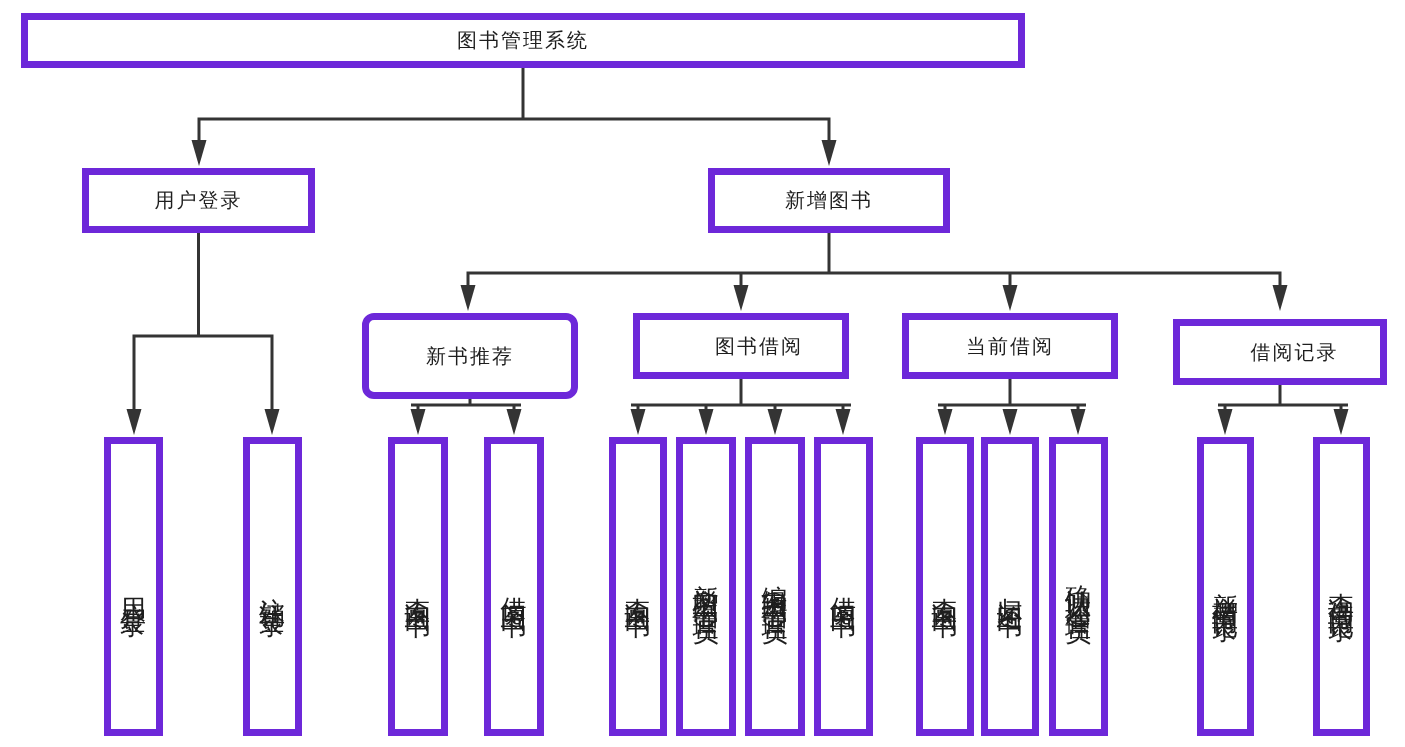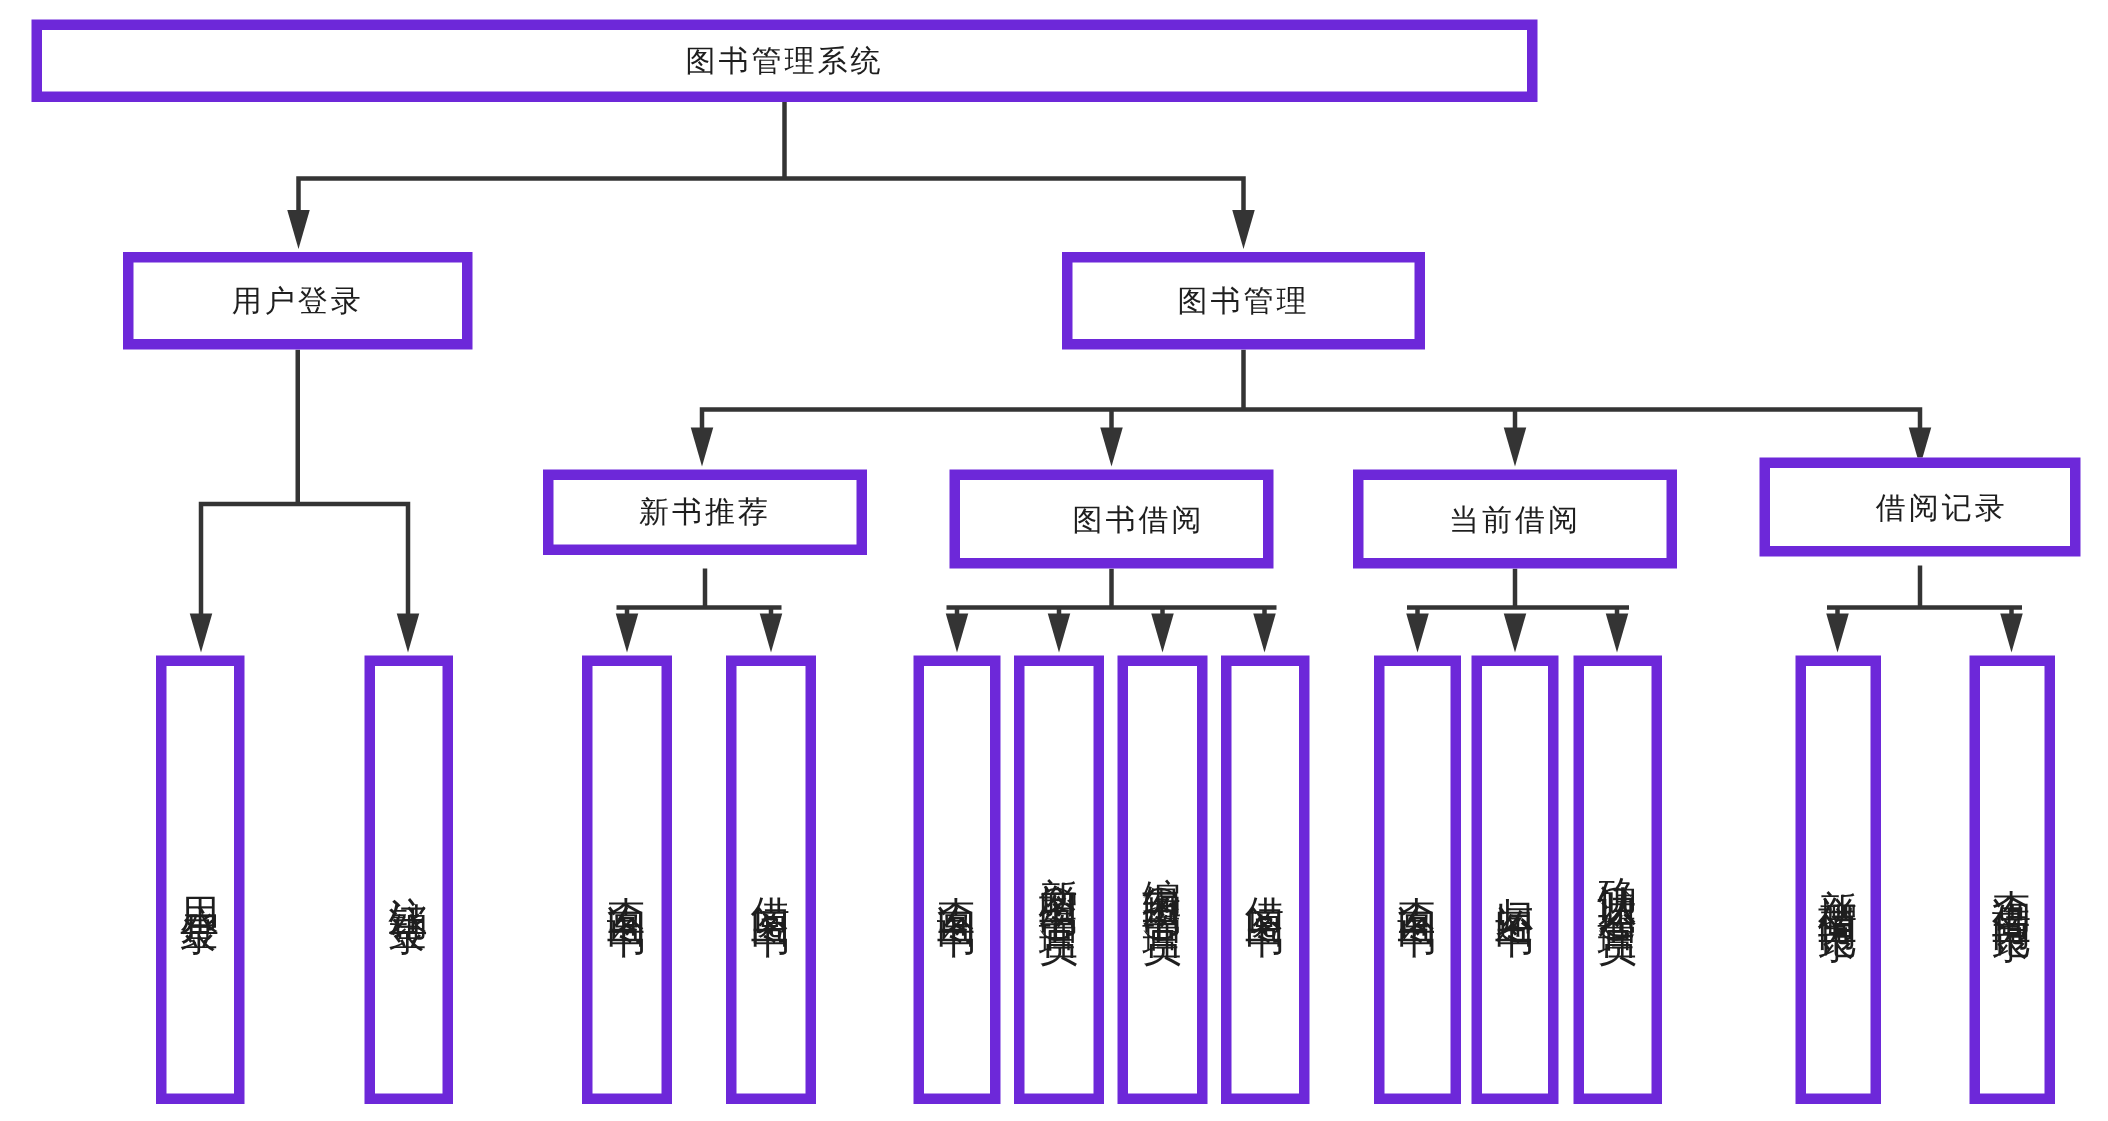--- a/index.html
+++ b/index.html
@@ -118,33 +118,33 @@
   </svg>
 
   <div class="box" style="left:21px; top:13px; width:1004px; height:55px;">
     <span class="root-label">图书管理系统</span>
   </div>
 
   <div class="box" style="left:82px; top:168px; width:233px; height:65px;">
     <span class="h-label">用户登录</span>
   </div>
   <div class="box" style="left:708px; top:168px; width:242px; height:65px;">
-    <span class="h-label">图书管理</span>
+    <span class="h-label">新增图书</span>
   </div>
 
-  <div class="box" style="left:362px; top:313px; width:216px; height:57px;">
+  <div class="box" style="left:362px; top:313px; width:216px; height:86px;border-radius:12px;">
     <span class="h-label">新书推荐</span>
   </div>
   <div class="box" style="left:633px; top:313px; width:216px; height:66px;padding-left:36px;">
     <span class="h-label">图书借阅</span>
   </div>
   <div class="box" style="left:902px; top:313px; width:216px; height:66px;">
     <span class="h-label">当前借阅</span>
   </div>
-  <div class="box" style="left:1173px; top:305px; width:214px; height:66px;padding-left:29px;">
+  <div class="box" style="left:1173px; top:319px; width:214px; height:66px;padding-left:29px;">
     <span class="h-label">借阅记录</span>
   </div>
 
   <div class="box leaf" style="left:104px; top:437px; width:59px; height:299px;">
     <span class="v-label">用户登录</span>
   </div>
   <div class="box leaf" style="left:243px; top:437px; width:59px; height:299px;">
     <span class="v-label">注销登录</span>
   </div>
 

